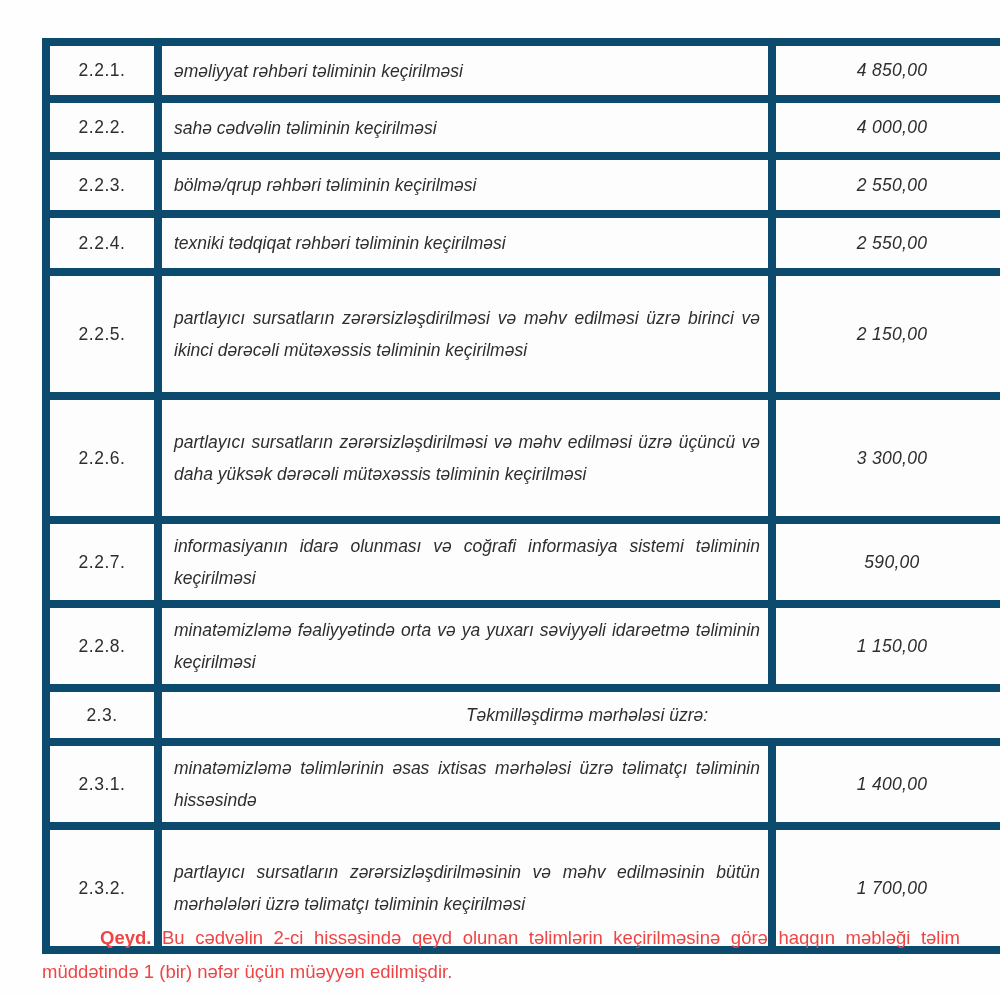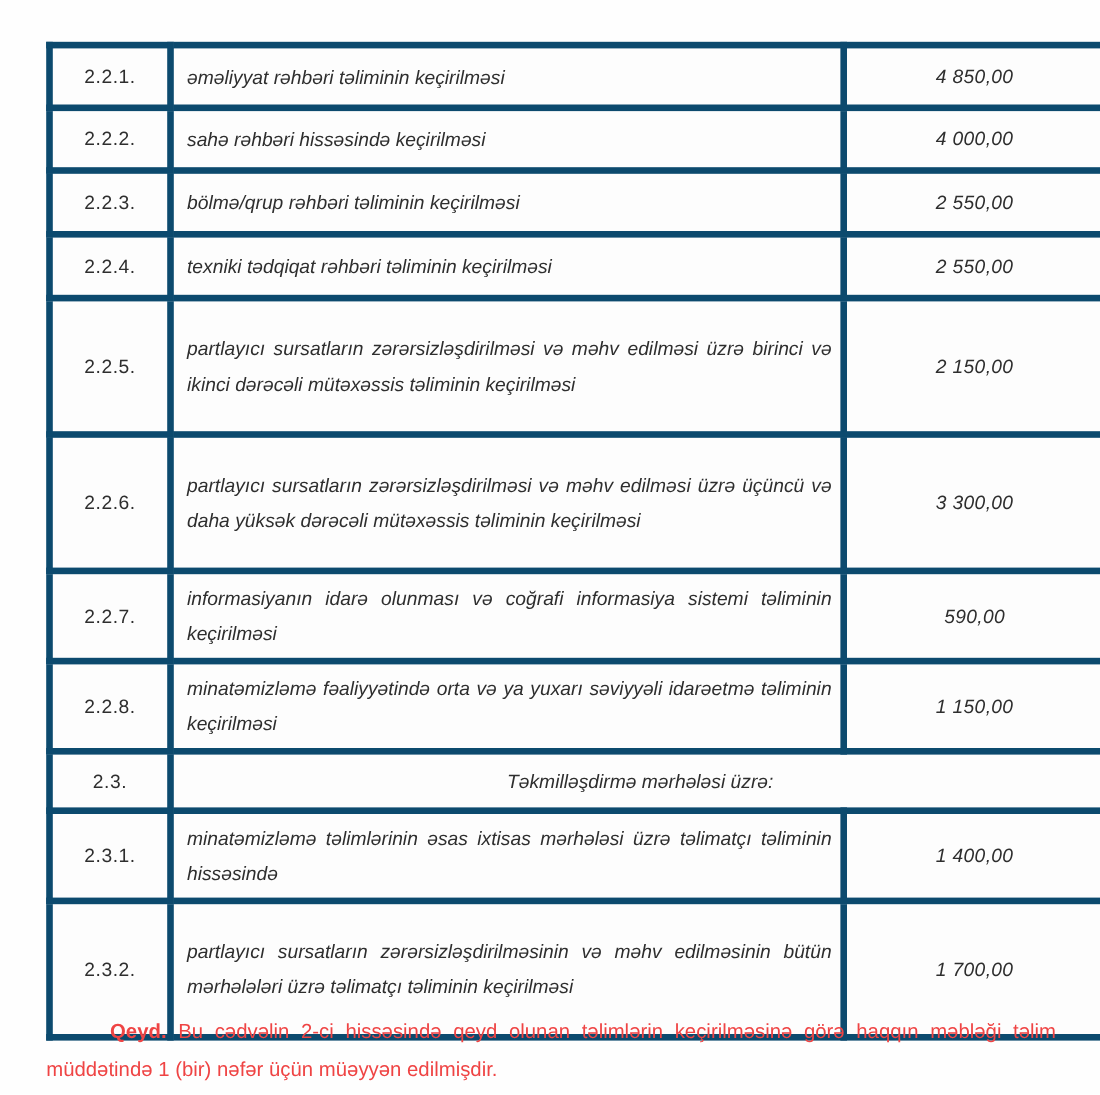--- a/index.html
+++ b/index.html
@@ -18,21 +18,21 @@
   table.fee-table {
     position: absolute;
     left: 42px;
     top: 38px;
     width: 918px;
     border-collapse: collapse;
     table-layout: fixed;
     font-size: 17.5px;
   }
   table.fee-table td {
-    border: 6px solid #0c4a6e;
+    border: 8px solid #0c4a6e;
     vertical-align: middle;
     background: #fdfdfd;
   }
   td.cell-no {
     width: 102px;
     text-align: center;
     letter-spacing: 0.5px;
   }
   td.cell-desc {
     width: 586px;
@@ -77,21 +77,21 @@
 
   <table class="fee-table">
     <tbody>
       <tr class="row-sm">
         <td class="cell-no">2.2.1.</td>
         <td class="cell-desc">əməliyyat rəhbəri təliminin keçirilməsi</td>
         <td class="cell-price">4 850,00</td>
       </tr>
       <tr class="row-sm">
         <td class="cell-no">2.2.2.</td>
-        <td class="cell-desc">sahə rəhbəri hissəsində keçirilməsi</td>
+        <td class="cell-desc">sahə cədvəlin təliminin keçirilməsi</td>
         <td class="cell-price">4 000,00</td>
       </tr>
       <tr class="row-sm2">
         <td class="cell-no">2.2.3.</td>
         <td class="cell-desc">bölmə/qrup rəhbəri təliminin keçirilməsi</td>
         <td class="cell-price">2 550,00</td>
       </tr>
       <tr class="row-sm2">
         <td class="cell-no">2.2.4.</td>
         <td class="cell-desc">texniki tədqiqat rəhbəri təliminin keçirilməsi</td>

